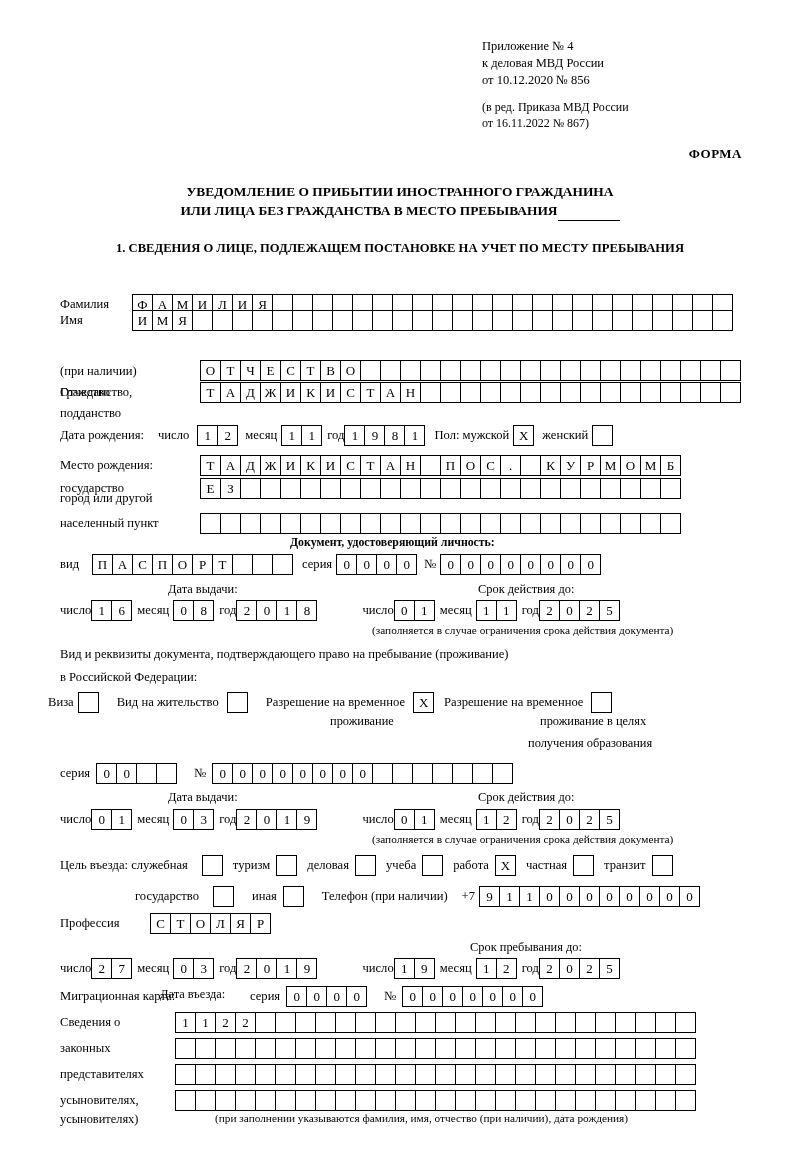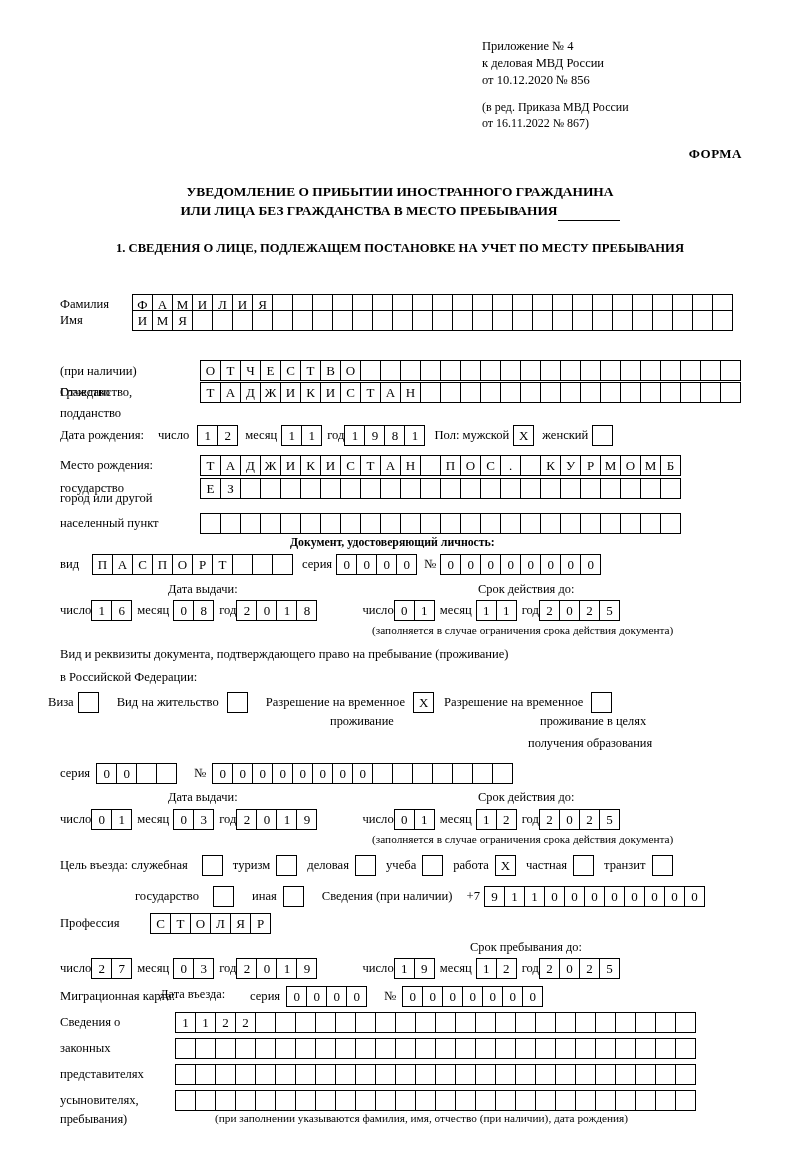--- a/index.html
+++ b/index.html
@@ -637,21 +637,21 @@
 
   <div class="row" style="top:886px; left:135px;">
     <span class="lbl">государство</span>
     <span class="spc14"></span>
     <span class="box"></span>
     <span class="spc18"></span>
     <span class="lbl">иная</span>
     <span class="spc6"></span>
     <span class="box"></span>
     <span class="spc18"></span>
-    <span class="lbl">Сведения (при наличии)</span>
+    <span class="lbl">Телефон (при наличии)</span>
     <span class="spc14"></span>
     <span class="lbl">+7</span>
     <span class="spc4"></span>
     <span class="cells">
       <span class="cell">9</span>
       <span class="cell">1</span>
       <span class="cell">1</span>
       <span class="cell">0</span>
       <span class="cell">0</span>
       <span class="cell">0</span>
@@ -870,17 +870,17 @@
       <span class="cell"></span>
       <span class="cell"></span>
       <span class="cell"></span>
       <span class="cell"></span>
     </span>
   </div>
 
   <div style="position:absolute; top:1066px; left:60px; font-size:12.4px;">
     <span style="visibility:hidden;">.</span>
   </div>
-  <div style="position:absolute; top:1112px; left:60px; font-size:12.4px;">пребывания)</div>
+  <div style="position:absolute; top:1112px; left:60px; font-size:12.4px;">усыновителях)</div>
 
   <div class="center-note" style="top:1112px; left:215px; width:560px; text-align:left;">(при заполнении указываются фамилия, имя, отчество (при наличии), дата рождения)</div>
 
 </div>
 
 </body></html>

